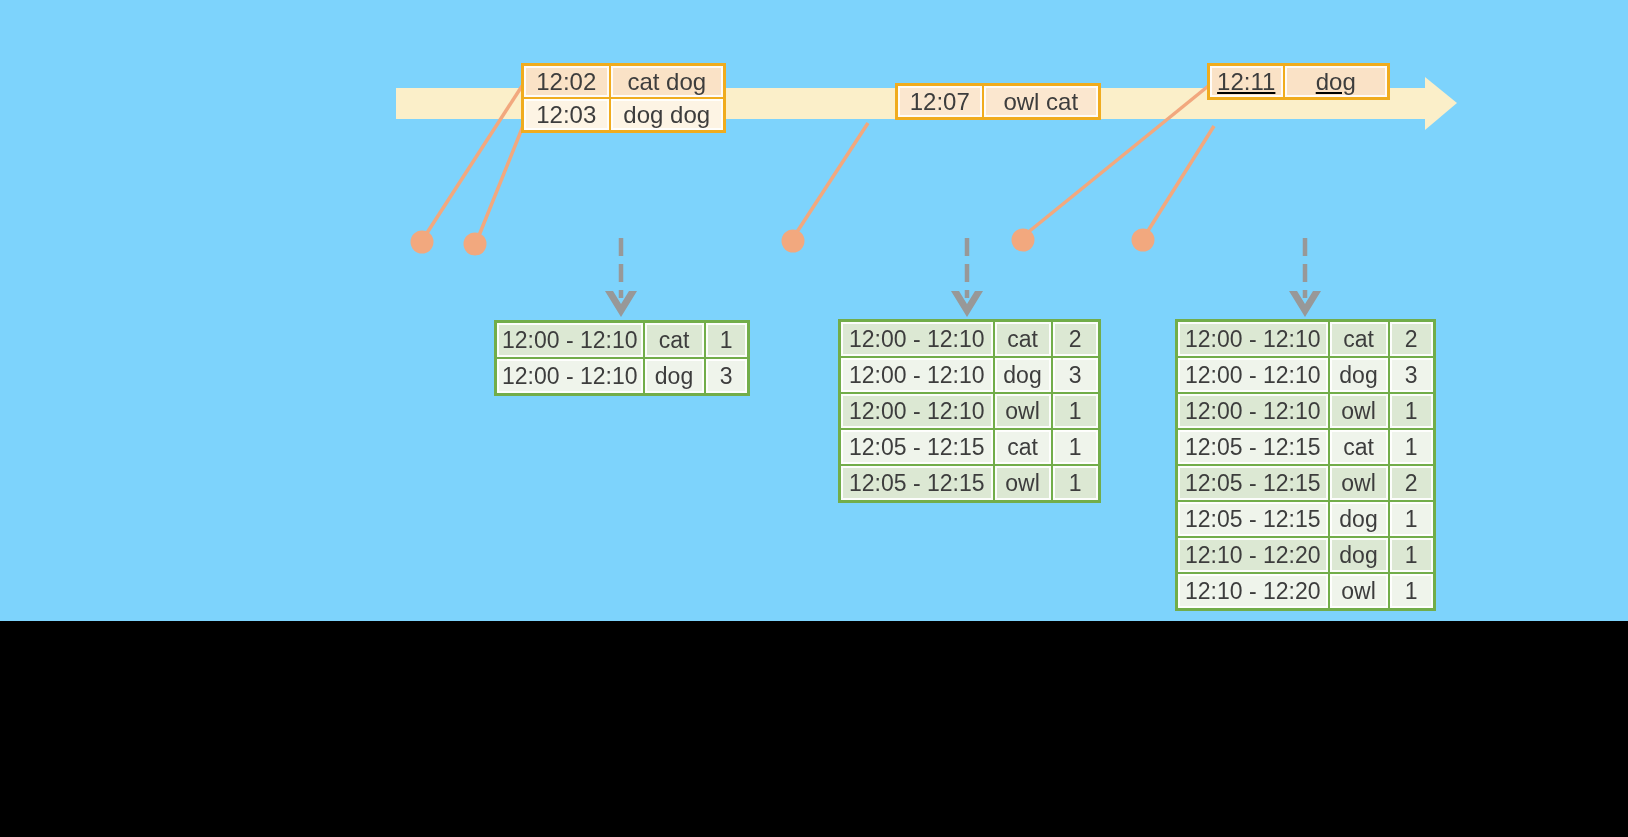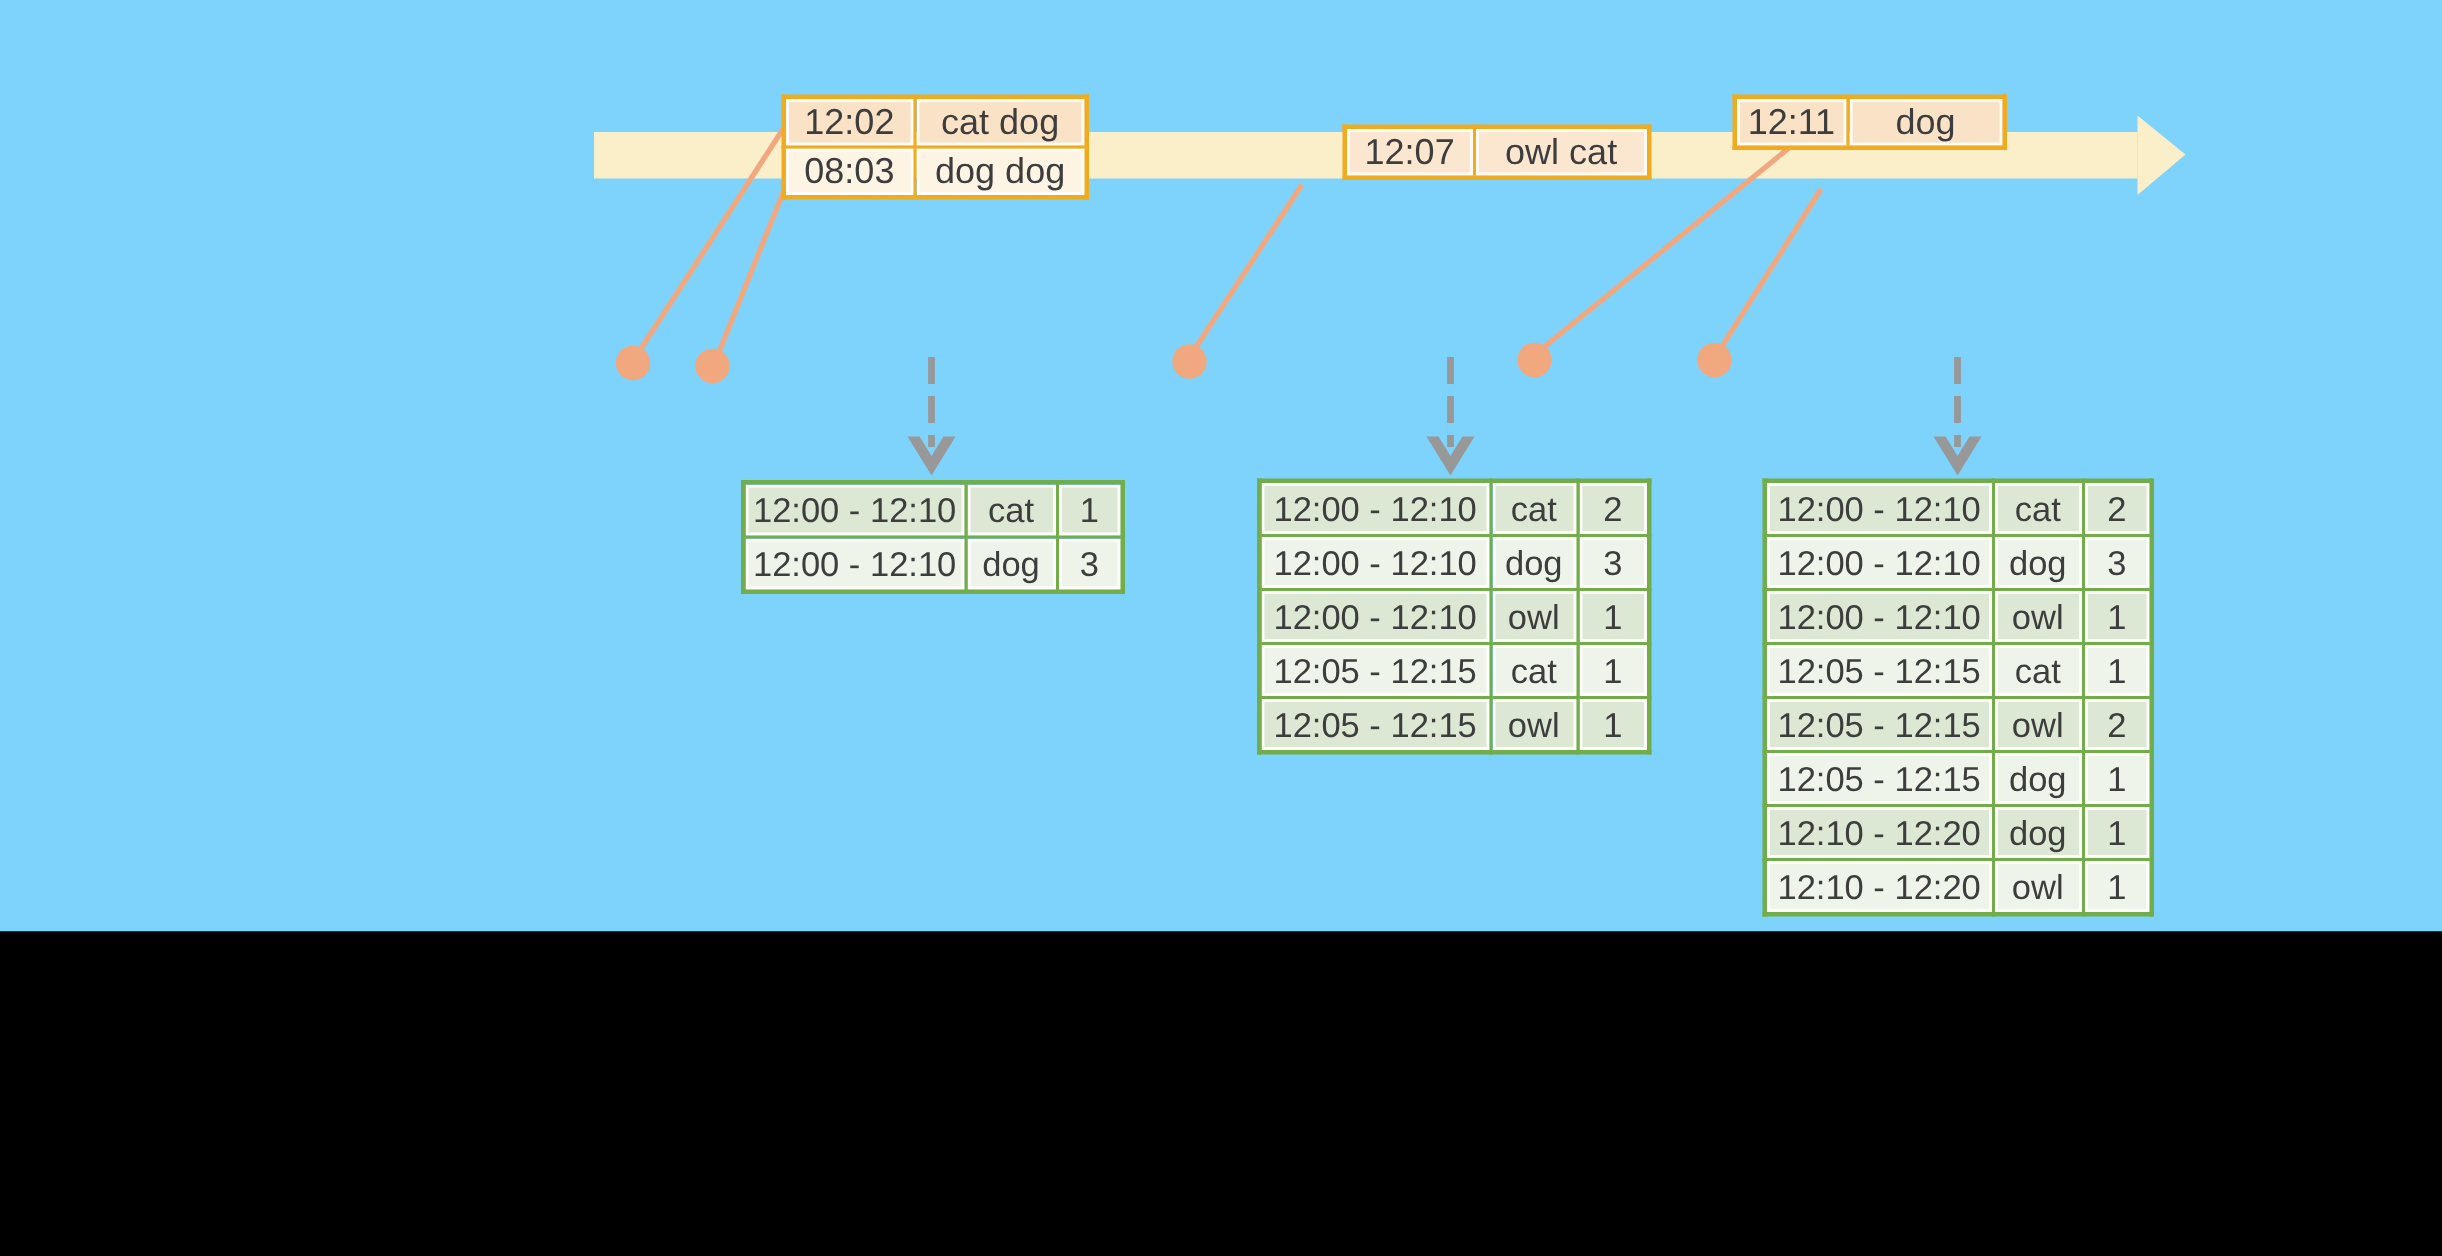--- a/index.html
+++ b/index.html
@@ -77,40 +77,40 @@
     <colgroup>
         <col style="width:87px">
         <col style="width:115px">
       </colgroup>
     <tbody>
         <tr>
       <td>12:02</td>
       <td>cat dog</td>
     </tr>
     <tr>
-      <td>08:03</td>
+      <td>12:03</td>
       <td>dog dog</td>
     </tr>
   </tbody>
     </table>
 
   <table class="event-table single" style="left:895px; top:83px; width:203px;">
     <colgroup>
         <col style="width:86px">
         <col style="width:117px">
       </colgroup>
     <tbody>
         <tr>
       <td>12:07</td>
       <td>owl cat</td>
     </tr>
   </tbody>
     </table>
 
-  <table class="event-table" style="left:1155px; top:63px; width:180px;">
+  <table class="event-table" style="left:1207px; top:63px; width:180px;text-decoration:underline;">
     <colgroup>
         <col style="width:75px">
         <col style="width:105px">
       </colgroup>
     <tbody>
         <tr>
       <td>12:11</td>
       <td>dog</td>
     </tr>
   </tbody>

